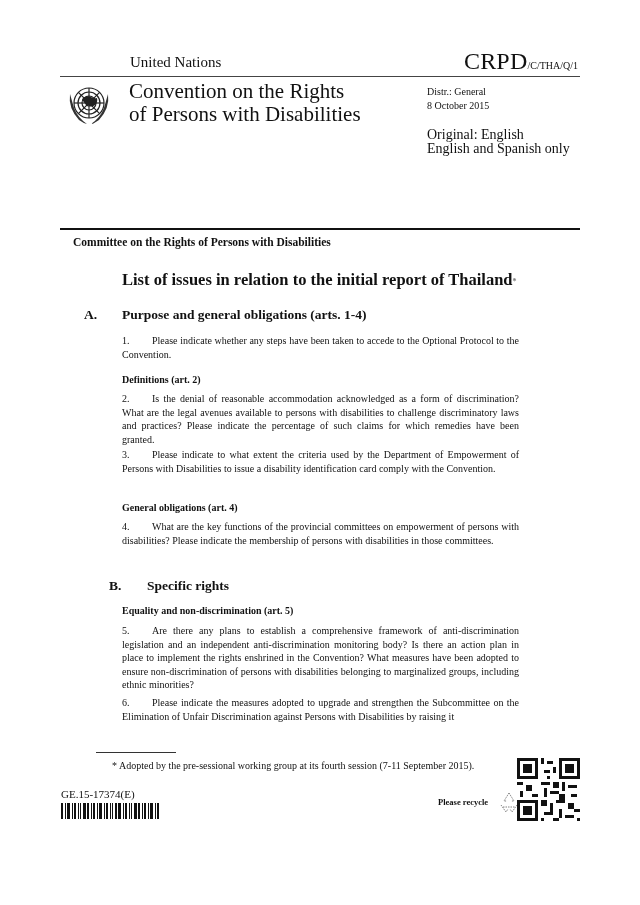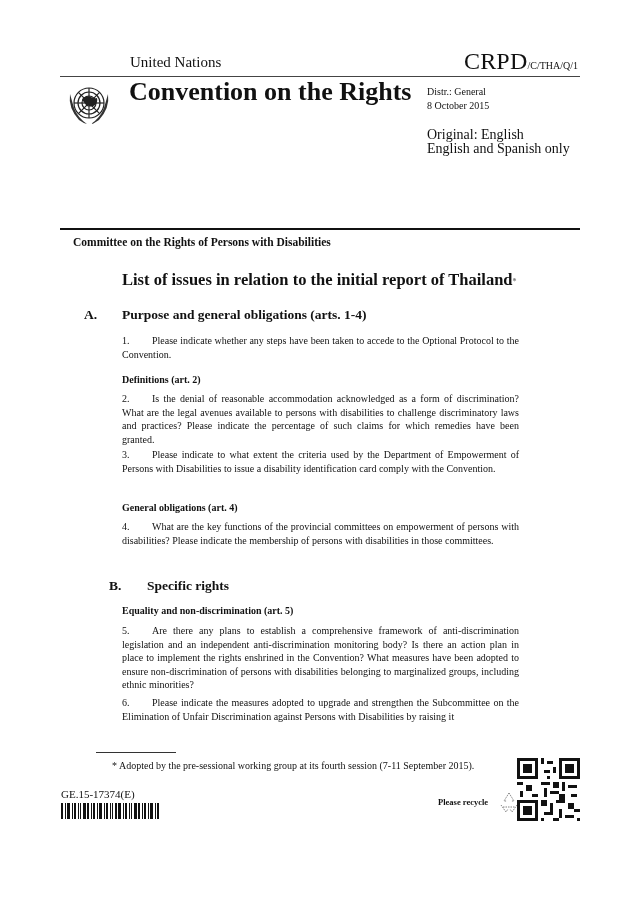--- a/index.html
+++ b/index.html
@@ -4,21 +4,21 @@
 <style>
   html, body { margin:0; padding:0; background:#ffffff; }
   body { width:640px; height:905px; position:relative; overflow:hidden;
          font-family:"Liberation Serif","DejaVu Serif",serif; color:#111; }
   .abs { position:absolute; }
   .un-label { left:130px; top:54px; font-size:15px; }
   .symbol { right:62px; top:48px; font-size:24px; letter-spacing:0.2px; }
   .symbol .sub { font-size:10px; letter-spacing:0; }
   .hline-thin { left:60px; top:76px; width:520px; height:1px; background:#444; }
   .emblem { left:64px; top:80px; width:50px; height:50px; }
-  .conv-title { left:129px; top:80px; font-size:26px; font-weight:bold; line-height:23px; }
+  .conv-title { left:129px; top:80px; font-size:21px; font-weight:normal; line-height:23px; }
   .distr { left:427px; top:85px; font-size:10px; line-height:14px; }
   .orig { left:427px; top:128px; font-size:14px; line-height:14px; }
   .hline-thick { left:60px; top:228px; width:520px; height:2px; background:#111; }
   .committee { left:61px; top:236px; font-size:11.5px; font-weight:bold;margin-left:12px; }
   .loi-title { left:122px; top:270px; font-size:16.5px; font-weight:bold; }
   .loi-title .star { font-size:8px; color:#777; vertical-align:middle; }
   .sec-head { font-size:13.5px; font-weight:bold; }
   .sec-letter { display:inline-block; width:38px; }
   .subhead { left:122px; font-size:10px; font-weight:bold; }
   .para { left:122px; width:397px; font-size:10px; line-height:13.5px; text-align:justify; }
@@ -52,20 +52,21 @@
   </g>
   <path d="M18 19 q4 -4 9 -2 q3 2 6 1 q1 4 -2 7 q-4 3 -7 0 q-4 -1 -6 -6z" fill="#222"></path>
   <g fill="#333">
     <path d="M6 14 q-2 14 9 26 q4 3 8 4 q-9 -6 -13 -16 q-2 -7 -4 -14z"></path>
     <path d="M44 14 q2 14 -9 26 q-4 3 -8 4 q9 -6 13 -16 q2 -7 4 -14z"></path>
   </g>
 </svg>
 
 <div class="abs conv-title">
   <div>Convention on the Rights</div>
+  <div>of Persons with Disabilities</div>
 </div>
 <div class="abs distr">
   <div>Distr.: General</div>
   <div>8 October 2015</div>
 </div>
 <div class="abs orig">
   <div>Original: English</div>
   <div>English and Spanish only</div>
 </div>
 

